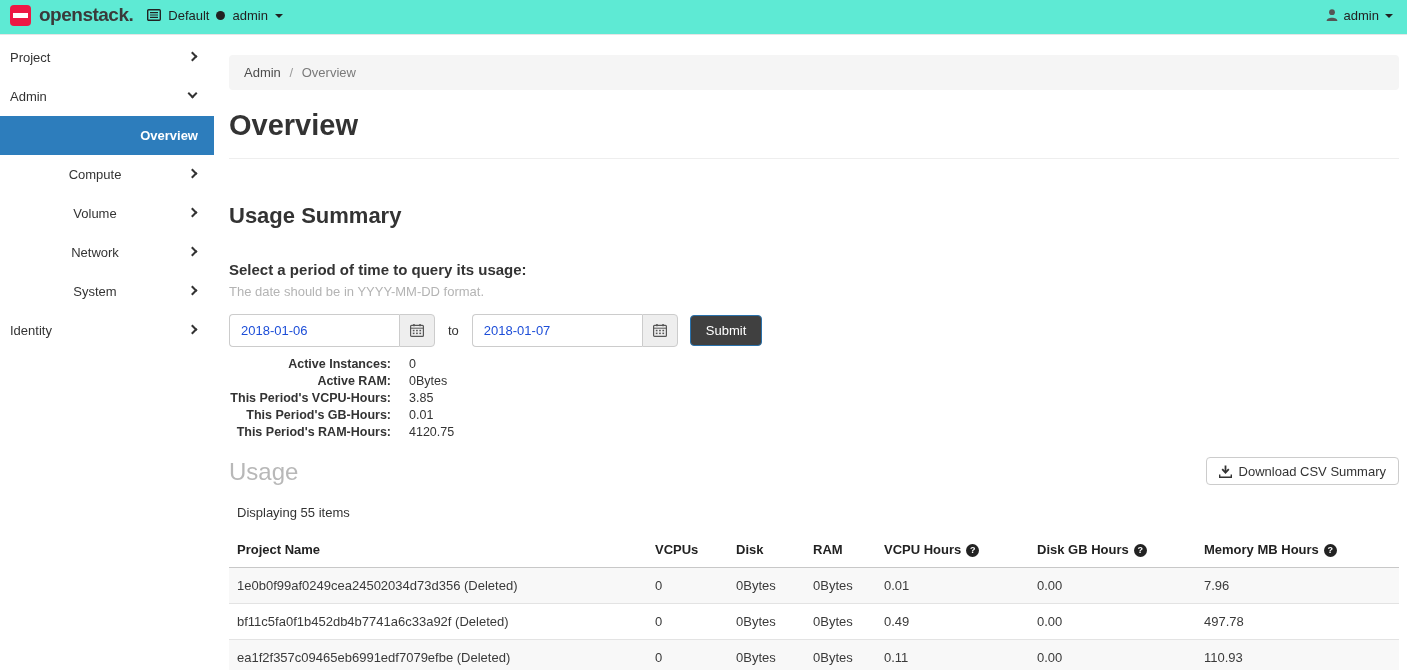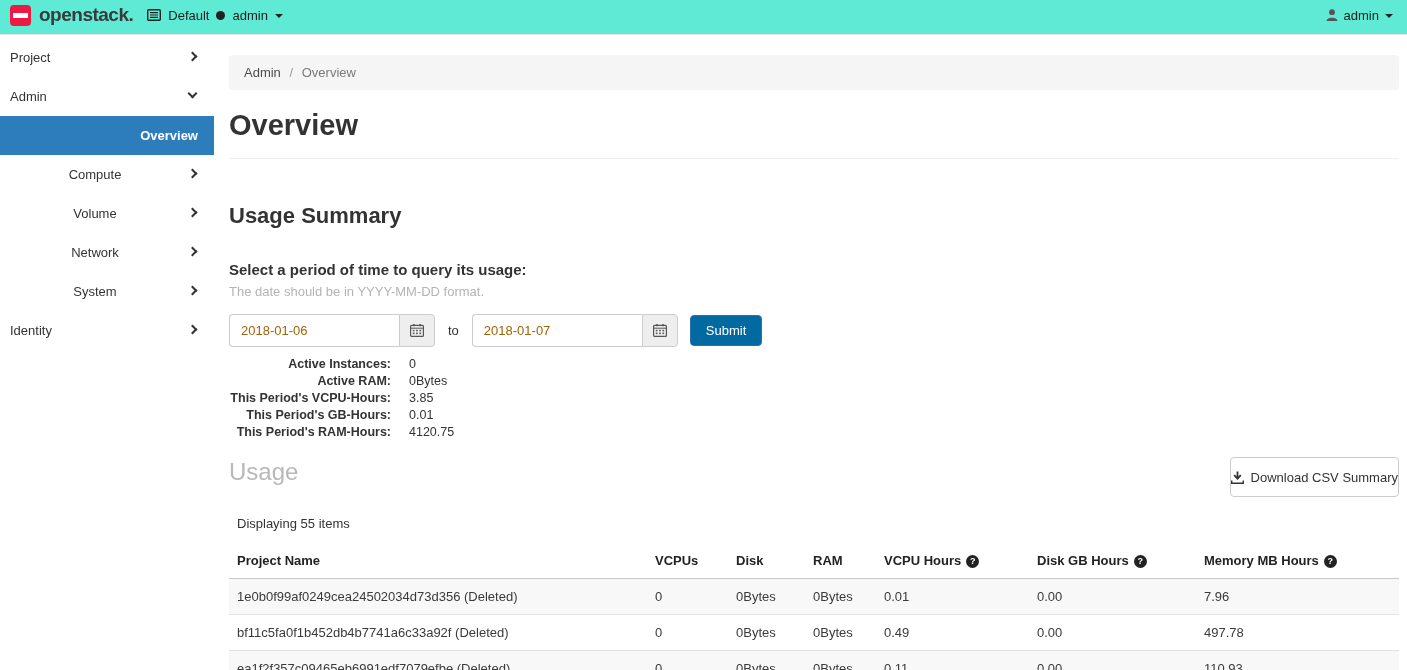--- a/index.html
+++ b/index.html
@@ -42,36 +42,36 @@
   .page-title { font-size:29px; font-weight:bold; color:#333; margin:17px 0 0; line-height:37px; }
   .title-rule { border:0; border-top:1px solid #eee; margin:14px 0 0; }
 
   .section-h { font-size:22px; font-weight:bold; margin:45px 0 0; line-height:24px; }
   .prompt { font-size:15px; font-weight:bold; margin:32px 0 0; line-height:19px; }
   .hint { font-size:13px; color:#b4b4b4; margin:5px 0 0; line-height:16px; }
 
   .form-row { display:flex; align-items:center; margin:14px 0 0; }
   .input-group { display:flex; }
   .date-input { width:170px; height:33px; border:1px solid #ccc; border-right:0; border-radius:4px 0 0 4px;
-    padding:0 11px; font-size:13px; color:#a16207; font-family:inherit; outline:none; background:#fff; }
+    padding:0 11px; font-size:13px; color:#1d4ed8; font-family:inherit; outline:none; background:#fff; }
   .addon { width:36px; height:33px; border:1px solid #ccc; background:#eee; border-radius:0 4px 4px 0;
     display:flex; align-items:center; justify-content:center; cursor:pointer; }
   .to-label { margin:0 13px; font-size:13px; }
-  .btn-submit { margin-left:12px; background:#0369a1; border:1px solid #2a72ac; color:#fff; font-size:13px;
+  .btn-submit { margin-left:12px; background:#404040; border:1px solid #2a72ac; color:#fff; font-size:13px;
     padding:0 15px; height:31px; border-radius:4px; font-family:inherit; cursor:pointer; }
 
   .stats { margin-top:9px; font-size:12.5px; }
   .stat-row { display:flex; line-height:17px; }
   .stat-label { width:162px; text-align:right; font-weight:bold; color:#333; }
   .stat-value { margin-left:18px; color:#333; }
 
   .usage-head { display:flex; justify-content:space-between; align-items:flex-start; margin-top:16px; }
   .usage-title { font-size:24px; color:#b8b8b8; font-weight:normal; margin:0; line-height:29px; }
   .btn-download { display:flex; align-items:center; gap:7px; background:#fff; border:1px solid #ccc; border-radius:4px;
-    padding:0 0; height:40px; font-size:13px; color:#333; font-family:inherit; cursor:pointer; }
+    padding:0 12px; height:28px; font-size:13px; color:#333; font-family:inherit; cursor:pointer; }
 
   .count { margin:19px 0 0; font-size:13px; padding-left:8px; line-height:16px; }
 
   table { width:100%; border-collapse:collapse; font-size:13px; margin-top:11px; }
   th { text-align:left; font-weight:bold; color:#222; padding:10px 8px; border-bottom:1px solid #c8c8c8; cursor:pointer; white-space:nowrap; }
   td { padding:10px 8px; border-top:1px solid #e3e3e3; color:#3a3a3a; }
   tbody tr:nth-child(odd) { background:#f8f8f8; }
   tbody tr:last-child td { border-bottom:1px solid #e3e3e3; }
   .col-vcpus{width:81px} .col-disk{width:77px} .col-ram{width:71px}
   .col-vh{width:153px} .col-dh{width:167px} .col-mh{width:203px}

